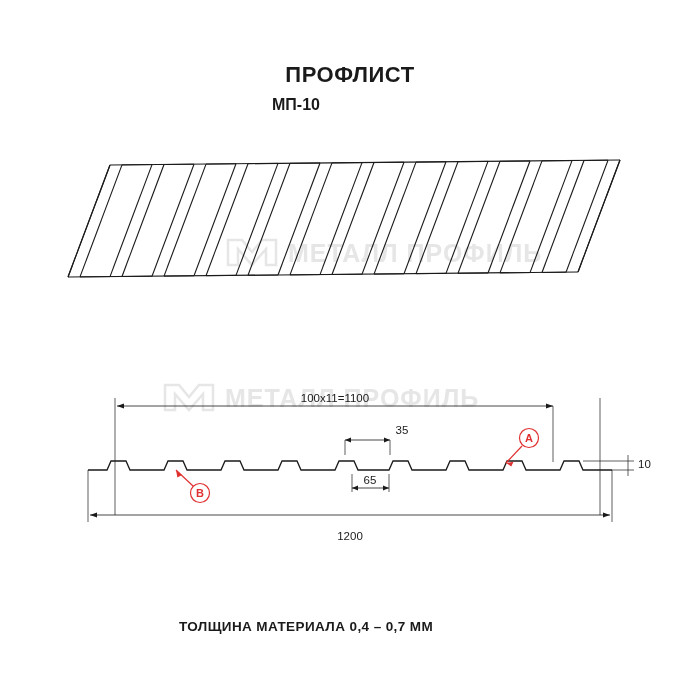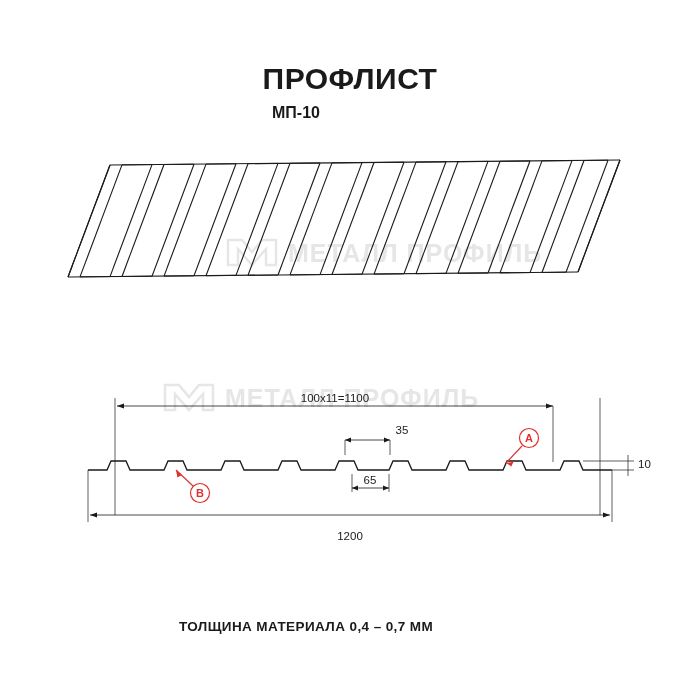--- a/index.html
+++ b/index.html
@@ -19,28 +19,28 @@
     position: relative;
     width: 700px;
     height: 700px;
   }
   .title {
     position: absolute;
     top: 62px;
     left: 0;
     width: 700px;
     text-align: center;
-    font-size: 30px;
+    font-size: 22px;
     font-weight: bold;
     letter-spacing: 0.5px;
     color: #1a1a1a;
   }
   .subtitle {
     position: absolute;
-    top: 104px;
+    top: 96px;
     left: 0;
     width: 592px;
     text-align: center;
     font-size: 16px;
     font-weight: bold;
     color: #1a1a1a;
   }
   .footnote {
     position: absolute;
     top: 619px;

